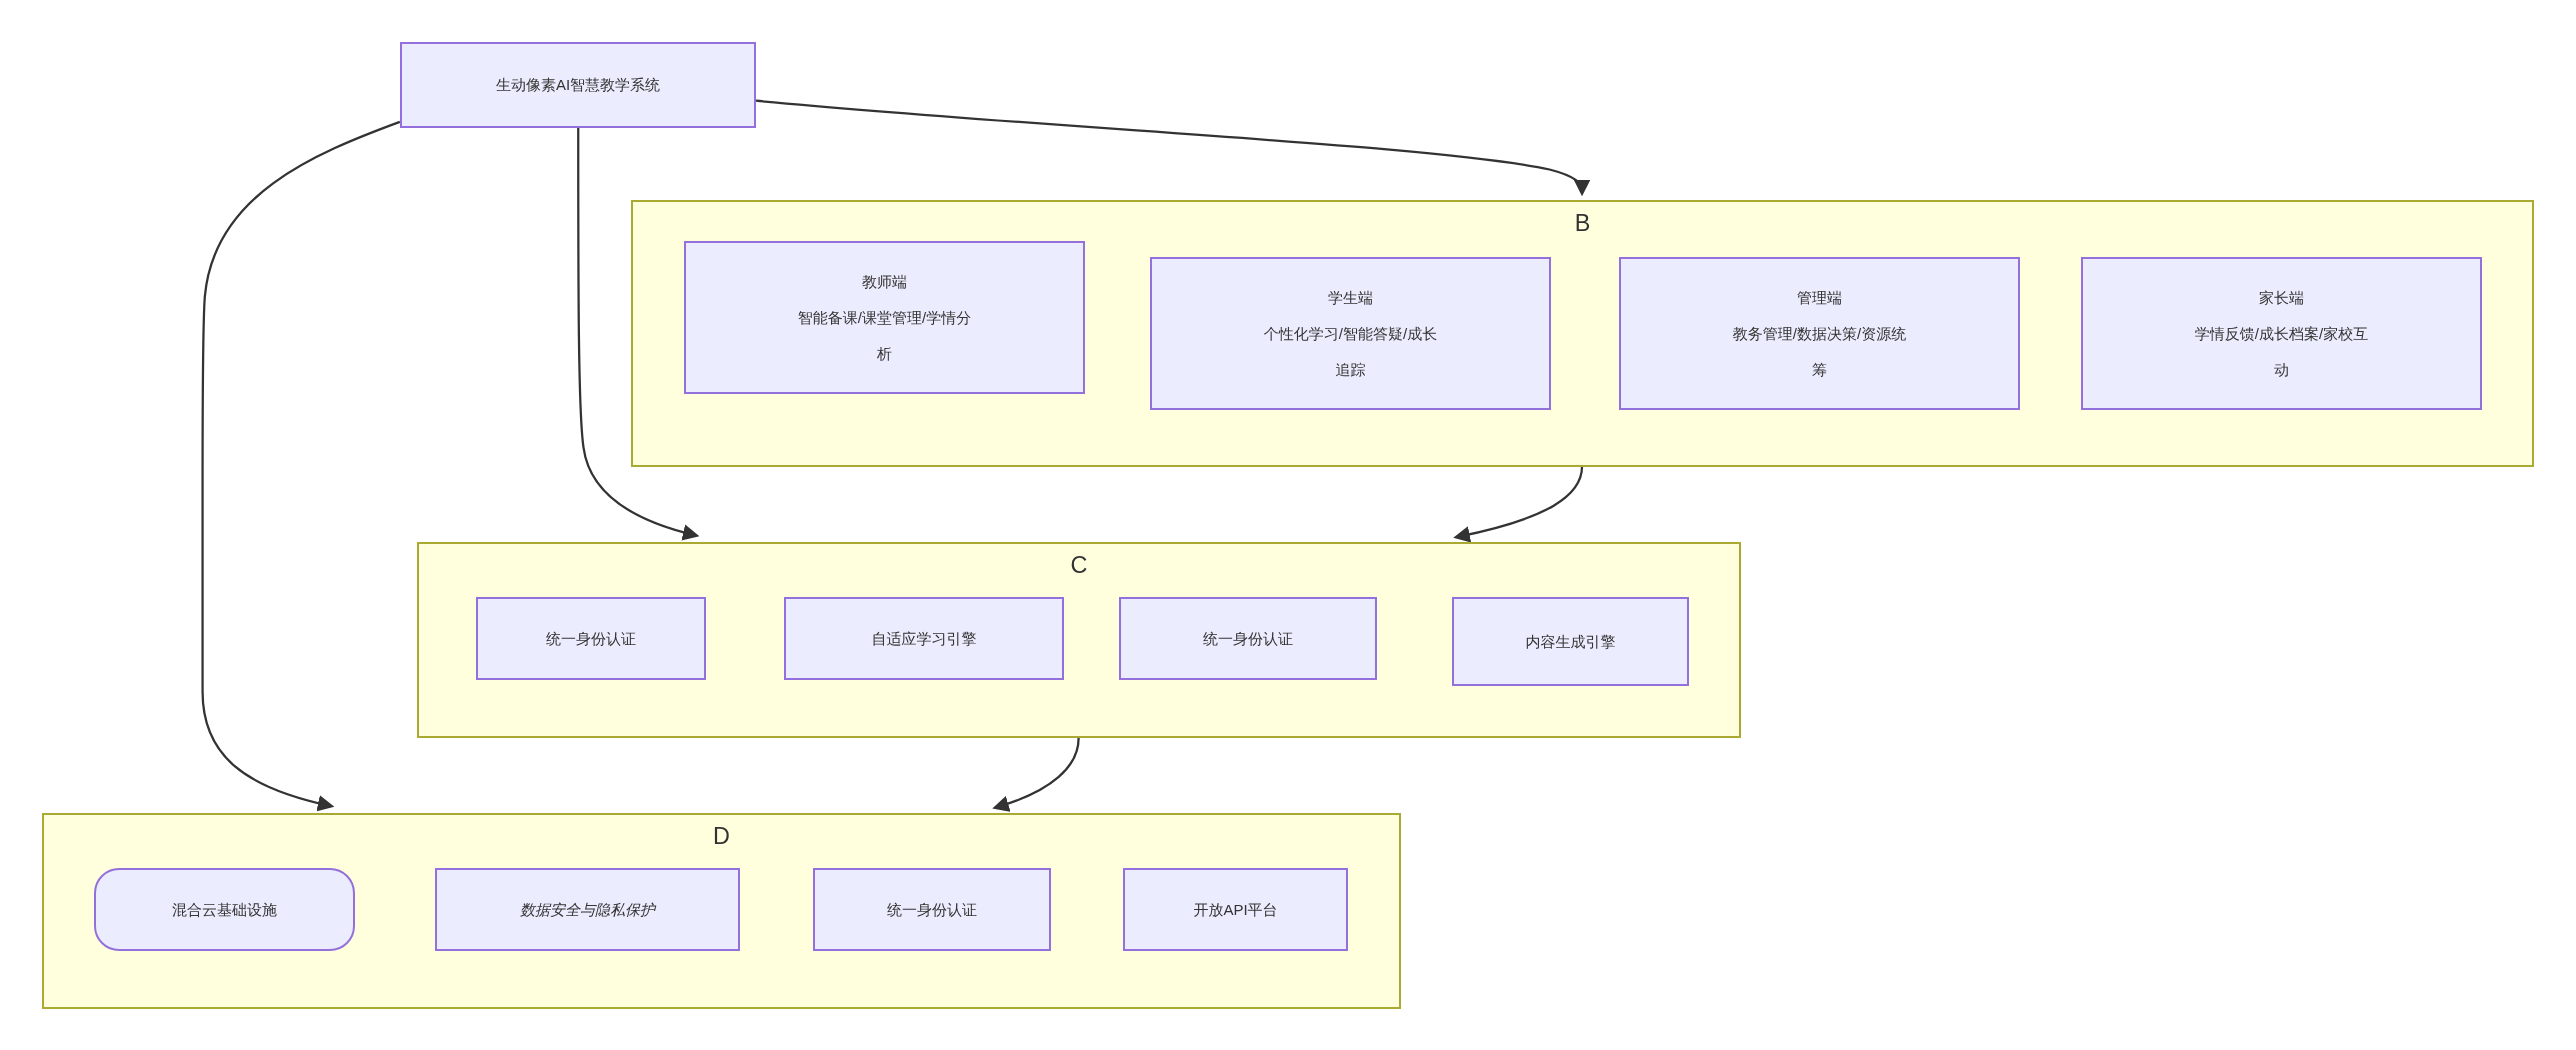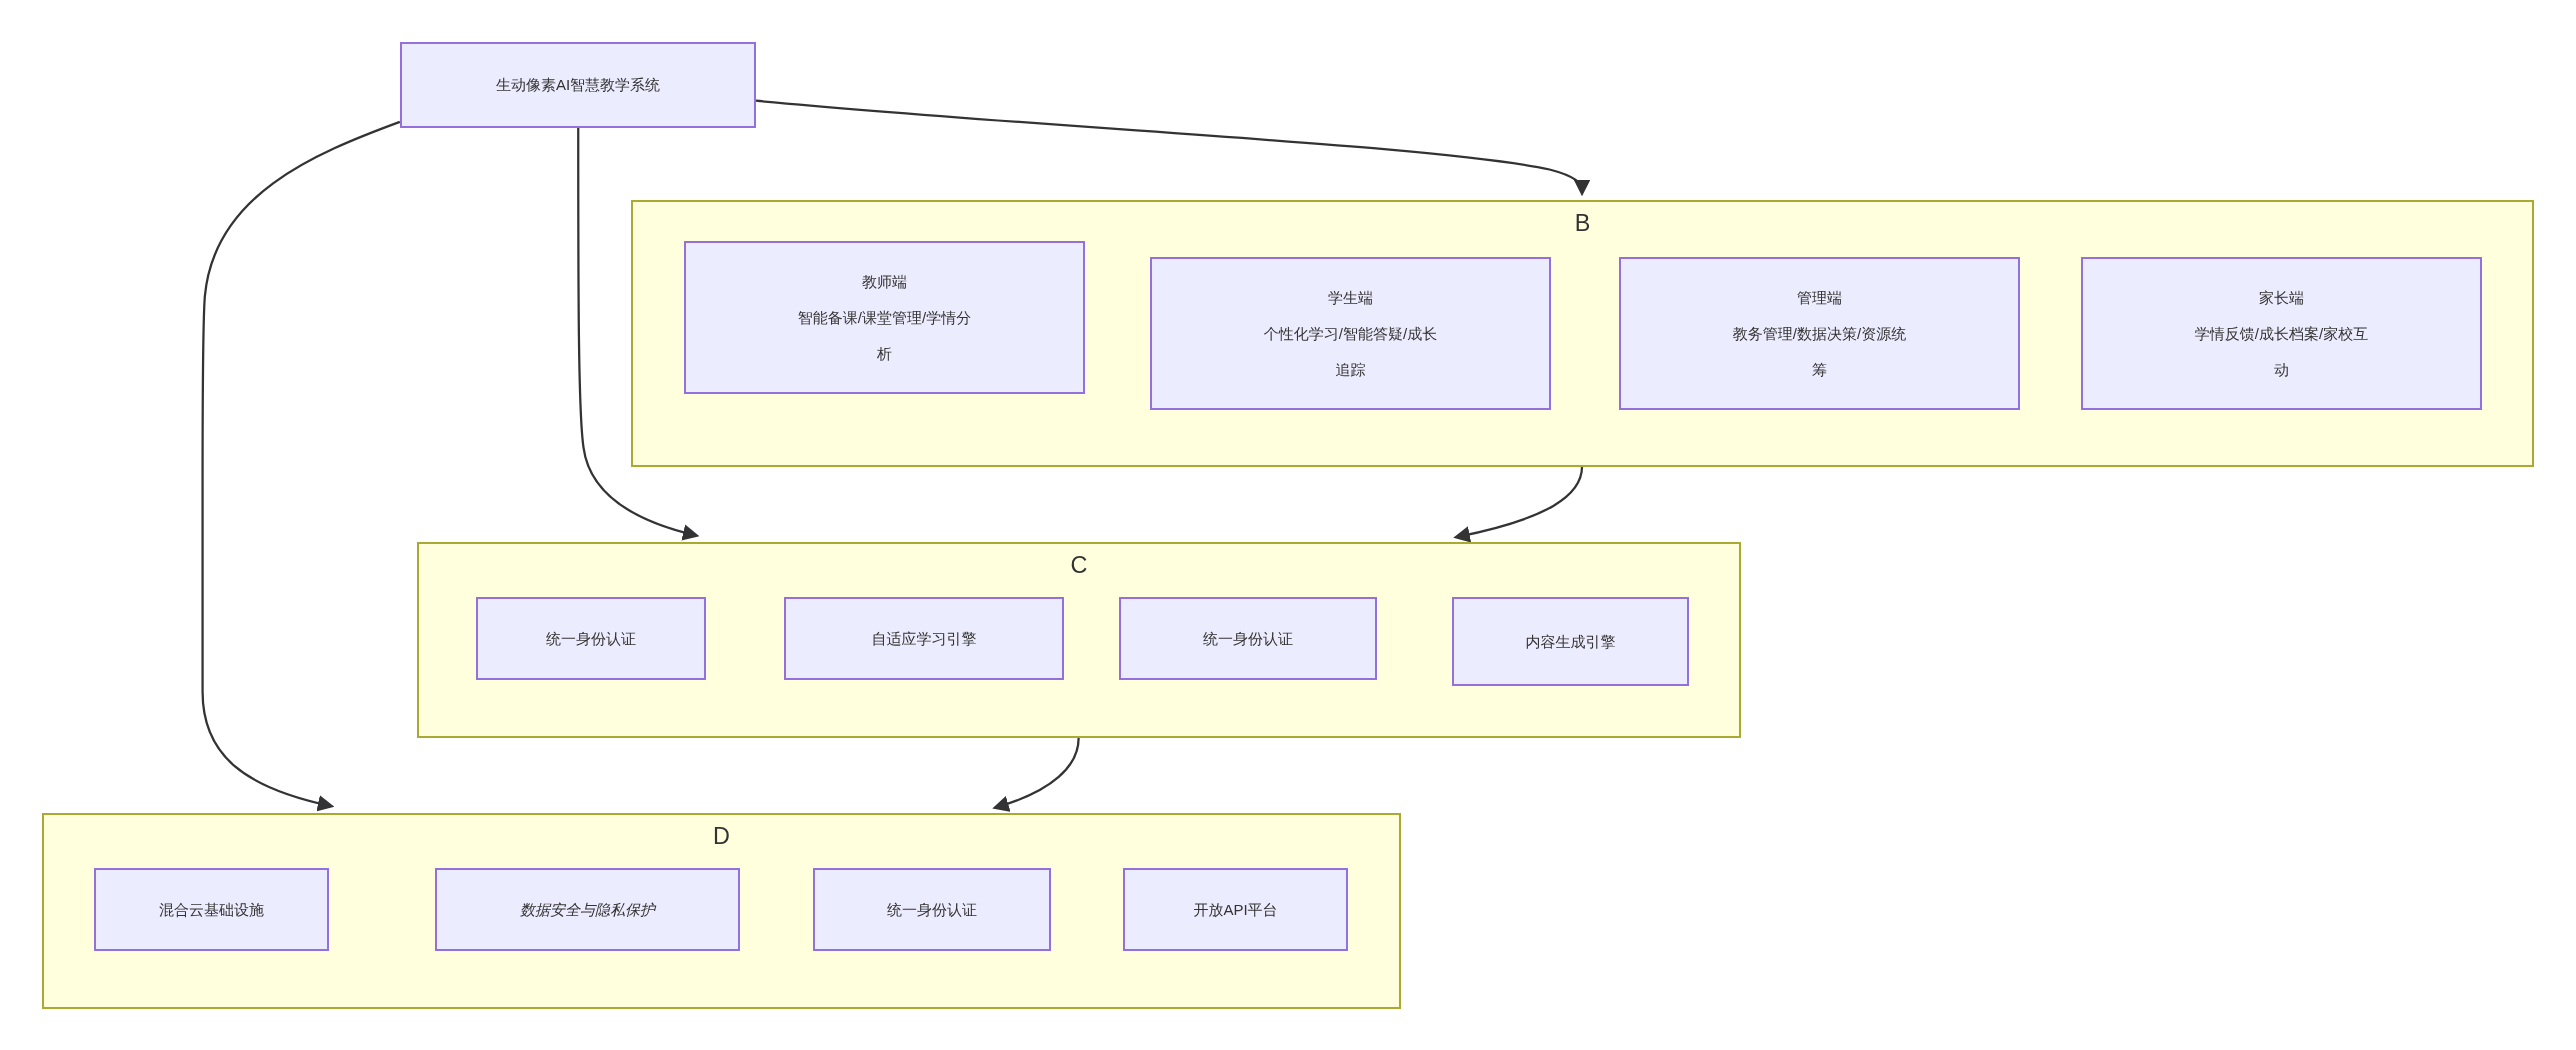--- a/index.html
+++ b/index.html
@@ -95,19 +95,19 @@
 筹</div>
   <div class="node" style="left:2081px; top:257px; width:401px; height:153px;">家长端
 学情反馈/成长档案/家校互
 动</div>
 
   <div class="node" style="left:476px; top:597px; width:230px; height:83px;">统一身份认证</div>
   <div class="node" style="left:784px; top:597px; width:280px; height:83px;">自适应学习引擎</div>
   <div class="node" style="left:1119px; top:597px; width:258px; height:83px;">统一身份认证</div>
   <div class="node" style="left:1452px; top:597px; width:237px; height:89px;">内容生成引擎</div>
 
-  <div class="node" style="left:94px; top:868px; width:235px; height:83px;">混合云基础设施</div>
+  <div class="node" style="left:94px; top:868px; width:261px; height:83px;border-radius:25px;">混合云基础设施</div>
   <div class="node" style="left:435px; top:868px; width:305px; height:83px;font-style:italic;">数据安全与隐私保护</div>
   <div class="node" style="left:813px; top:868px; width:238px; height:83px;">统一身份认证</div>
   <div class="node" style="left:1123px; top:868px; width:225px; height:83px;">开放API平台</div>
 
 </div>
 
 
 </body></html>

